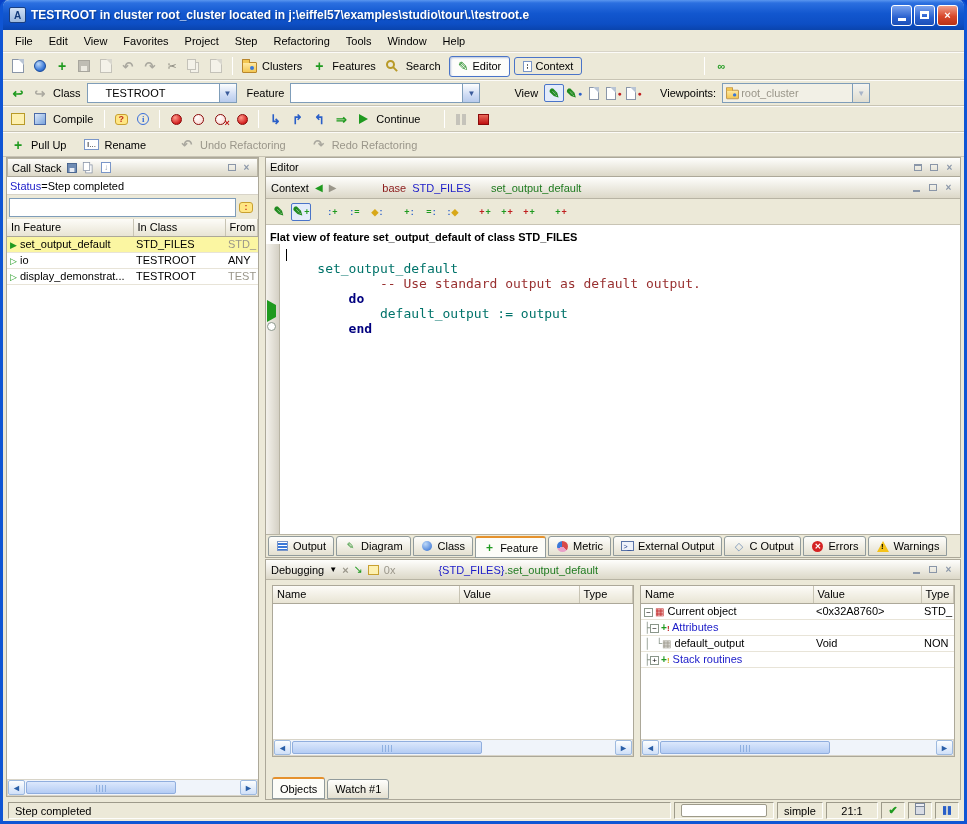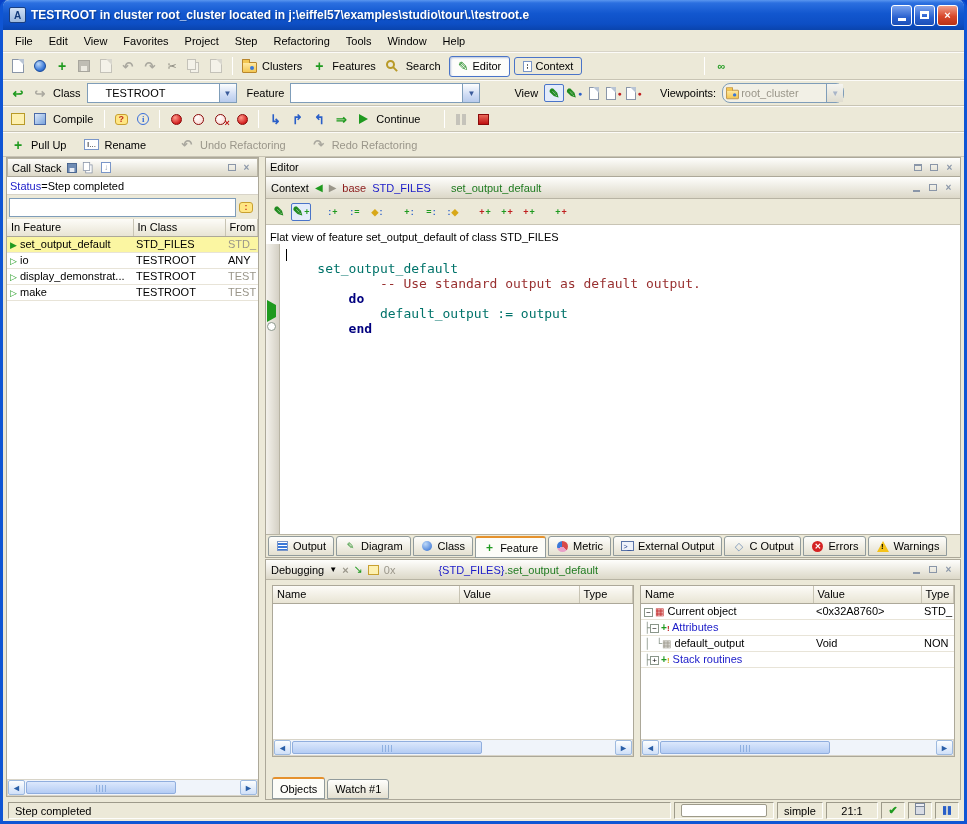--- a/index.html
+++ b/index.html
@@ -97,26 +97,26 @@
   .hscroll { position:absolute; left:0; right:0; bottom:0; height:17px; background:#f0f4fa; border:1px solid #d8d4c8; display:flex; align-items:center;}
   .hs-btn { width:17px; height:15px; background:linear-gradient(#fdfefe,#d0e0f8); border:1px solid #9ebadf; border-radius:2px; color:#2a5fa8; font-size:9px; display:flex; align-items:center; justify-content:center;}
   .hs-thumb { height:13px; margin:0 1px; border:1px solid #90aede; border-radius:2px;
     background:linear-gradient(#dce8fc,#b4ccf4); position:relative;}
   .hs-thumb::after { content:""; position:absolute; left:50%; top:3px; width:10px; height:7px; margin-left:-5px;
     background:repeating-linear-gradient(90deg,#8fb0e0 0 1px,transparent 1px 3px);}
 
   .editorpanel { position:absolute; left:259px; top:0; right:0; height:401px; background:#fff; border:1px solid #aca899; }
   .ctxbar { height:22px; display:flex; align-items:center; gap:6px; padding:0 5px;
     background:linear-gradient(#fefefc,#dcd8c8); border-bottom:1px solid #b8b4a4;}
-  .crumb-base { color:#8b1a1a; } .crumb-class { color:#1a1ac8; } .crumb-feat { color:#1f7a1f; }
+  .crumb-base { color:#8b1a1a;margin-left:40px; } .crumb-class { color:#1a1ac8; } .crumb-feat { color:#1f7a1f; }
   .edtoolbar { height:26px; background:#ece9d8; border-bottom:1px solid #c8c4b4; display:flex; align-items:center; padding:0 3px; gap:2px;}
   .edi { width:20px; height:18px; display:flex; align-items:center; justify-content:center; font-size:9px; font-weight:bold; gap:1px;}
   .edi.pressed { border:1px solid #4a74c8; background:#e4ecfa; border-radius:2px;}
   .c-g { color:#1f9a1f; } .c-b { color:#2a5fc8; } .c-y { color:#d8a818; } .c-r { color:#c02020; }
-  .flathdr { height:25px; background:#fff; border-bottom:1px solid #d8d4c8; display:flex; align-items:center; padding:0 4px;}
+  .flathdr { height:25px; background:#fff; border-bottom:1px solid #d8d4c8; display:flex; align-items:center; padding:0 4px;font-weight:bold;}
   .codearea { position:absolute; left:0; right:0; top:86px; bottom:23px; background:#fff; overflow:hidden;}
   .gutter { position:absolute; left:0; top:0; bottom:0; width:14px; background:linear-gradient(90deg,#f4f2ec,#d4d0c4); border-right:1px solid #b8b4a4;}
   .codelines { position:absolute; left:20px; top:2px; font:13px "DejaVu Sans Mono",monospace; }
   .codeline { height:15px; white-space:pre; }
   .kw { color:#00007f; font-weight:bold; } .feat { color:#00736a; } .cmt { color:#993030; }
   .caret { display:inline-block; width:1px; height:12px; background:#000; vertical-align:middle;}
   .gmark { position:absolute; left:1px; }
   .circ { width:9px; height:9px; border:1px solid #8a968a; border-radius:50%; background:#fff;}
 
   .tabbar { position:absolute; left:0; right:0; bottom:0; height:23px; background:#ece9d8; border-top:1px solid #b8b4a4; display:flex; align-items:flex-start; padding:1px 2px 0;}
@@ -276,21 +276,21 @@
       </span>
     <span class="edi">
         <span class="page-shape" style="width:10px;height:13px;"></span>
         <span class="c-r" style="font-size:7px;">●</span>
       </span>
     <span class="edi">
         <span class="page-shape" style="width:10px;height:13px;"></span>
         <span class="c-r" style="font-size:7px;">●</span>
       </span>
     <span class="tbtxt" style="margin-left:14px;">Viewpoints:</span>
-    <span class="combo disabled" style="width:122px;border-radius:8px;">
+    <span class="combo disabled" style="width:148px;">
       <span class="tbi" style="width:18px;">
           <span class="folder-shape" style="transform:scale(.85);">
             <span class="dot"></span>
           </span>
         </span>
       <span class="val gray" style="padding-left:0;">root_cluster</span>
       <span class="drop">▼</span>
     </span>
   </div>
 
@@ -420,25 +420,20 @@
           <td>STD_FILES</td>
           <td class="gray">STD_</td>
         </tr>
         <tr>
           <td><span class="play">▷</span> <span>io</span></td>
           <td>TESTROOT</td>
           <td>ANY</td>
         </tr>
         <tr>
           <td><span class="play">▷</span> <span>display_demonstrat...</span></td>
-          <td>TESTROOT</td>
-          <td class="gray">TEST</td>
-        </tr>
-        <tr>
-          <td><span class="play">▷</span> <span>make</span></td>
           <td>TESTROOT</td>
           <td class="gray">TEST</td>
         </tr>
       </tbody>
         </table>
       <div class="hscroll">
         <span class="hs-btn">◄</span>
         <span class="hs-thumb" style="width:150px;"></span>
         <span class="hs-btn" style="margin-left:auto;">►</span>
       </div>

